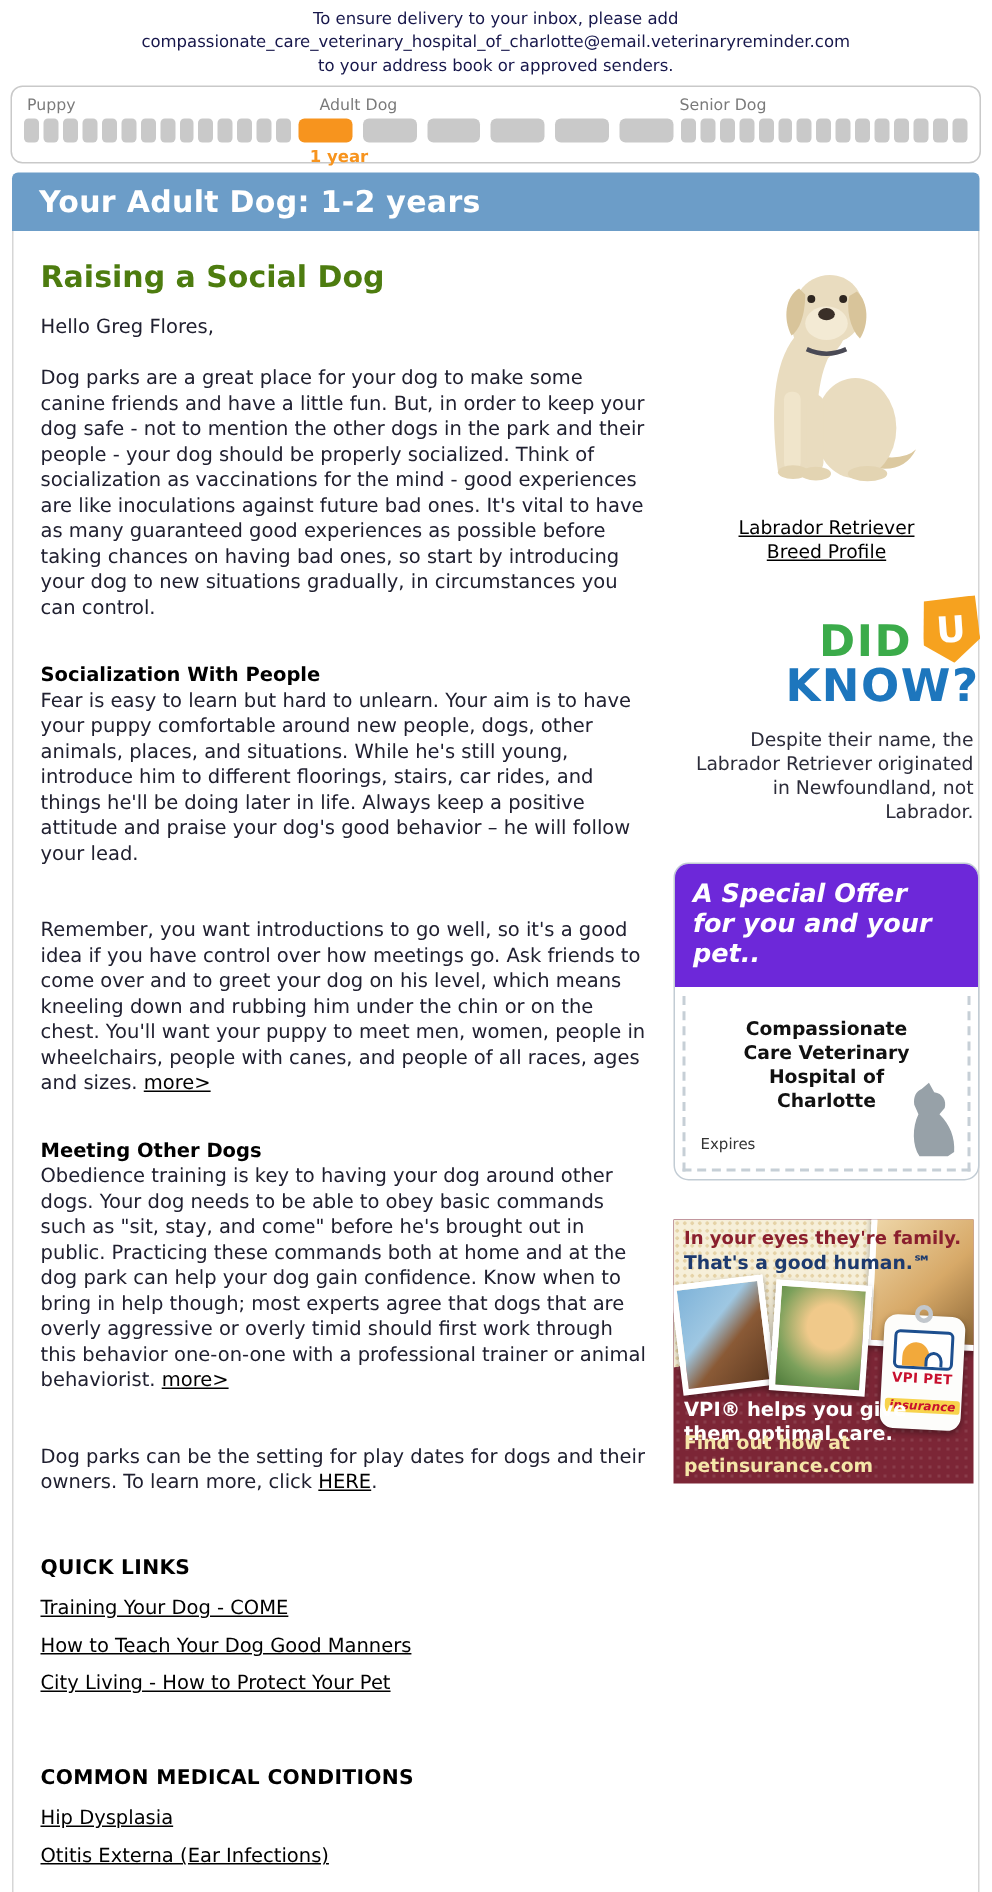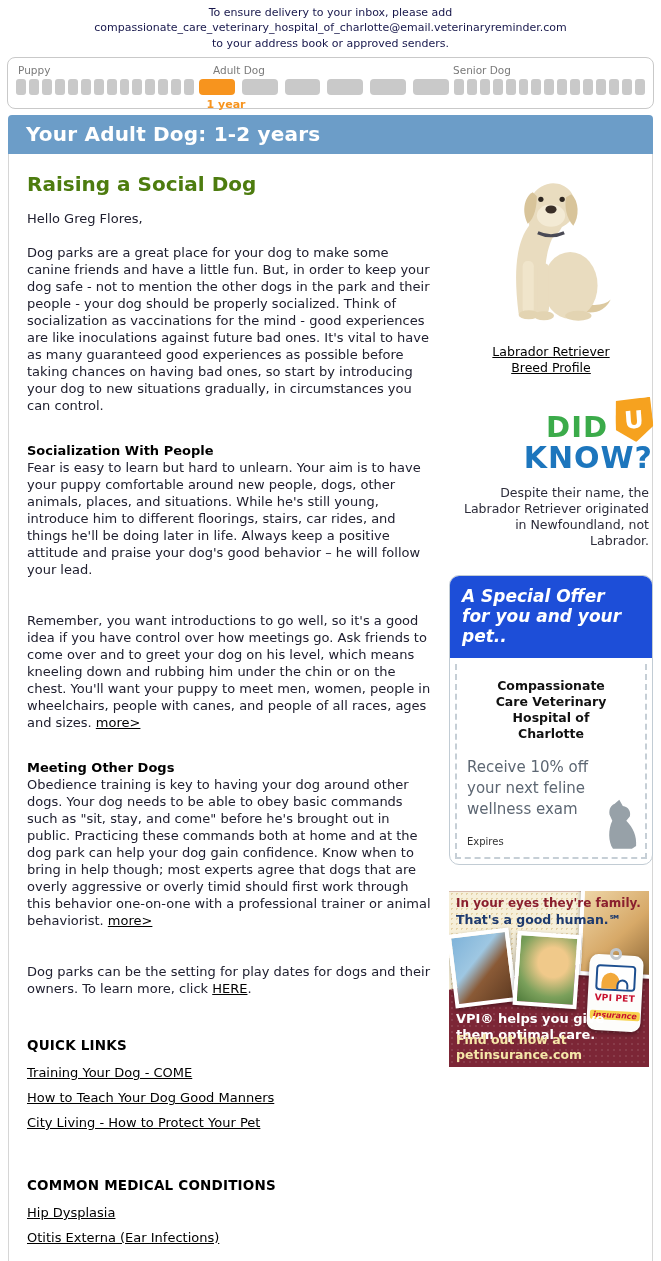--- a/index.html
+++ b/index.html
@@ -45,21 +45,21 @@
   .diduknow { text-align:right; margin-top:22px; }
   .du-row { display:inline-flex; align-items:flex-start; gap:7px; margin-left:-6px; }
   .du-did { color:#3bab4a; font-size:29px; font-weight:bold; letter-spacing:1px; margin-top:12px; }
   .u-shield { width:38px; height:44px; background:#f6a21f; color:#fff; font-weight:bold; font-size:24px;
     display:flex; align-items:center; justify-content:center;
     clip-path:polygon(6% 4%, 96% 0, 100% 66%, 52% 100%, 0 70%); transform:rotate(-4deg); }
   .du-know { color:#1d76bd; font-size:30px; font-weight:bold; letter-spacing:1px; margin-top:-4px; }
   .du-fact { font-size:12.5px; line-height:16px; color:#2c2c3a; margin-top:10px; padding:0 4px; }
   
   .offer { margin-top:26px; border:1px solid #c2ccd4; border-radius:10px; overflow:hidden; background:#fff; }
-  .offer-head { background:#1d4ed8; padding:10px 12px 12px; color:#fff; font-size:17px; line-height:20px; font-weight:bold; font-style:italic; }
+  .offer-head { background:#6d28d9; padding:10px 12px 12px; color:#fff; font-size:17px; line-height:20px; font-weight:bold; font-style:italic; }
   .coupon { position:relative; margin:6px 5px 5px; border-left:2px dashed #c6cfd6; border-right:2px dashed #c6cfd6; border-bottom:2px dashed #c6cfd6; padding:14px 10px 10px; }
   .coupon-clinic { font-size:12.5px; font-weight:bold; text-align:center; color:#111; line-height:16px; padding:0 14px; }
   .coupon-offer { font-size:15px; color:#5d6773; line-height:21px; margin-top:15px; padding-right:34px; }
   .coupon-expires { font-size:10px; color:#333; margin-top:16px; }
   .coupon-dog { position:absolute; right:4px; bottom:6px; }
   
   .ad { position:relative; margin-top:26px; width:200px; height:176px; overflow:hidden; background:#7c2636; cursor:pointer; }
   .ad::before { content:""; position:absolute; inset:0;
     background-color:#f6efd9; background-image:radial-gradient(#e5d2a6 1px, transparent 1px); background-size:5px 5px;
     clip-path:polygon(0 0, 100% 0, 100% 34%, 0 56%); }
@@ -217,21 +217,20 @@
       <div class="du-fact">Despite their name, the Labrador Retriever originated in Newfoundland, not Labrador.</div>
     </div>
 
     <div class="offer">
       <div class="offer-head">
         <span>A Special Offer</span><br>
         <span>for you and your pet..</span>
       </div>
       <div class="coupon">
         <div class="coupon-clinic">Compassionate Care Veterinary Hospital of Charlotte</div>
-        <div class="coupon-offer">Receive 10% off your next feline wellness exam</div>
         <div class="coupon-expires">Expires</div>
         <svg class="coupon-dog" width="42" height="52" viewBox="0 0 60 72">
           <path fill="#97a1a8" d="M22 6 L29 0 L34 9 C42 10 46 17 44 24 L39 30 C49 40 54 52 53 66 L47 70 H20 C13 60 13 42 19 30 L15 21 C14 13 17 8 22 6 Z"></path>
         </svg>
       </div>
     </div>
 
     <div class="ad">
       <div class="ad-tag1">In your eyes they're family.</div>
       <div class="ad-tag2">That's a good human.℠</div>

